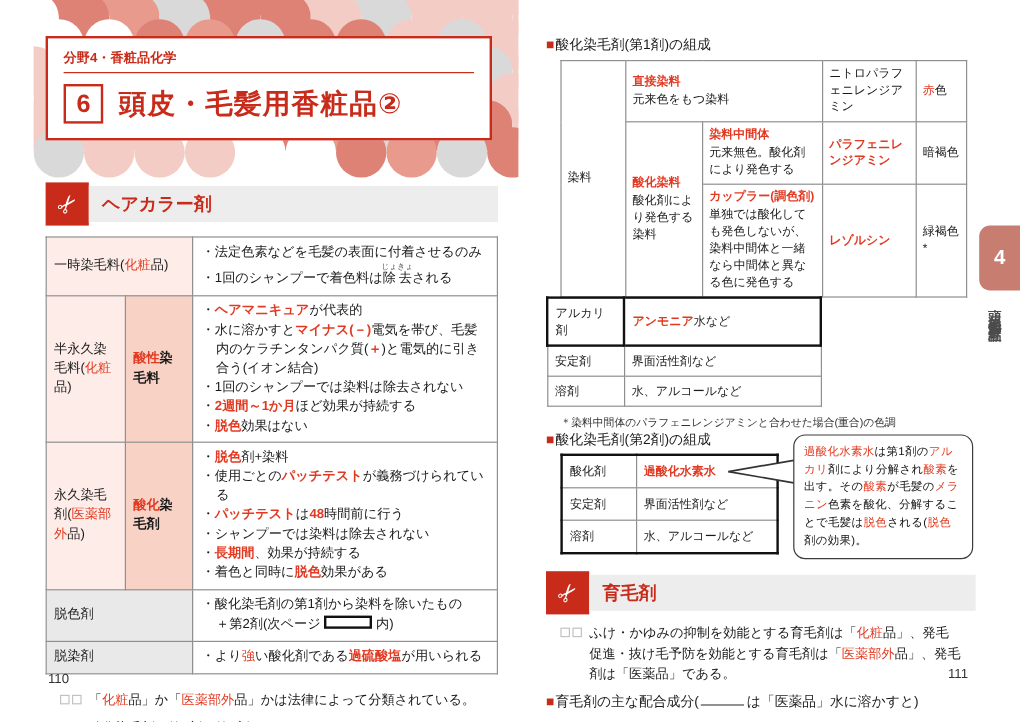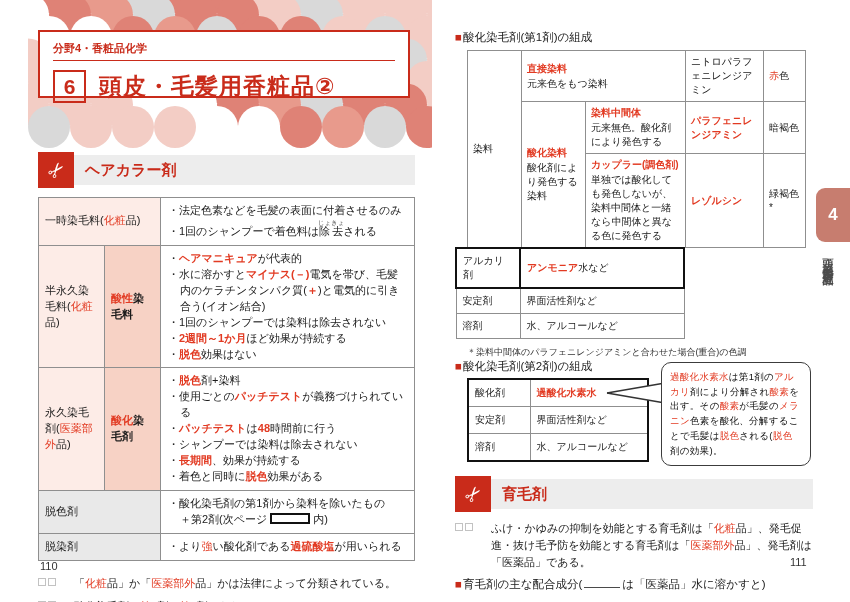--- a/index.html
+++ b/index.html
@@ -8,21 +8,21 @@
   }
   *{margin:0;padding:0;box-sizing:border-box}
   html,body{background:#fff}
   body{font-family:"Liberation Sans","DejaVu Sans",sans-serif;color:var(--ink)}
   #page{position:relative;width:850px;height:602px;background:#fff;overflow:hidden}
 
   
   #pattern{position:absolute;left:28px;top:0;width:404px;height:150px}
 
   
-  #header-box{position:absolute;left:38px;top:30px;width:372px;height:68px;background:#fff;
+  #header-box{position:absolute;left:38px;top:30px;width:372px;height:87px;background:#fff;
     border:2px solid var(--red);padding:9px 13px 0}
   .kicker{color:var(--red);font-size:11px;font-weight:bold;border-bottom:1.5px solid var(--red);padding-bottom:4px}
   .titlerow{display:flex;align-items:center;margin-top:9px;gap:13px}
   .numbox{width:33px;height:33px;border:2px solid var(--red);color:var(--red);font-size:21px;font-weight:bold;
     display:flex;align-items:center;justify-content:center;flex:none}
   .btitle{color:var(--red);font-size:23px;font-weight:bold;letter-spacing:1px;white-space:nowrap}
 
   
   #tabnum{position:absolute;left:816px;top:188px;width:34px;height:54px;background:var(--tab);
     border-radius:9px 0 0 9px;color:#fff;font-size:17px;font-weight:bold;
@@ -54,21 +54,21 @@
   .tmain{width:100%;border-collapse:collapse;font-size:11px;line-height:1.45;margin-top:9px;table-layout:fixed}
   .tmain td{border:1px solid var(--bord);padding:4px 6px;vertical-align:middle}
   .tmain td.content{padding:5px 7px}
   .pinkL{background:var(--pinkL)}
   .pinkM{background:var(--pinkM)}
   .grayc{background:var(--grayc)}
   .bullet{padding-left:12px;text-indent:-12px}
   .bullet::before{content:"・"}
 
   
-  .check{display:flex;gap:18px;margin:6px 0;font-size:11px;line-height:1.55}
+  .check{display:flex;gap:6px;margin:6px 12px;font-size:11px;line-height:1.55}
   .cboxes{display:flex;gap:2px;padding-top:3px;flex:none}
   .cbox{width:8px;height:8px;border:1.5px solid #c2c2c2;background:#fff}
 
   
   .bhead{font-size:11.5px;font-weight:normal;color:var(--ink)}
   .bhead .sq{color:var(--red);margin-right:1px}
 
   
   table{border-collapse:collapse}
   .t1{table-layout:fixed;width:338px;font-size:10px;line-height:1.4;margin:5px 0 0 12px}

